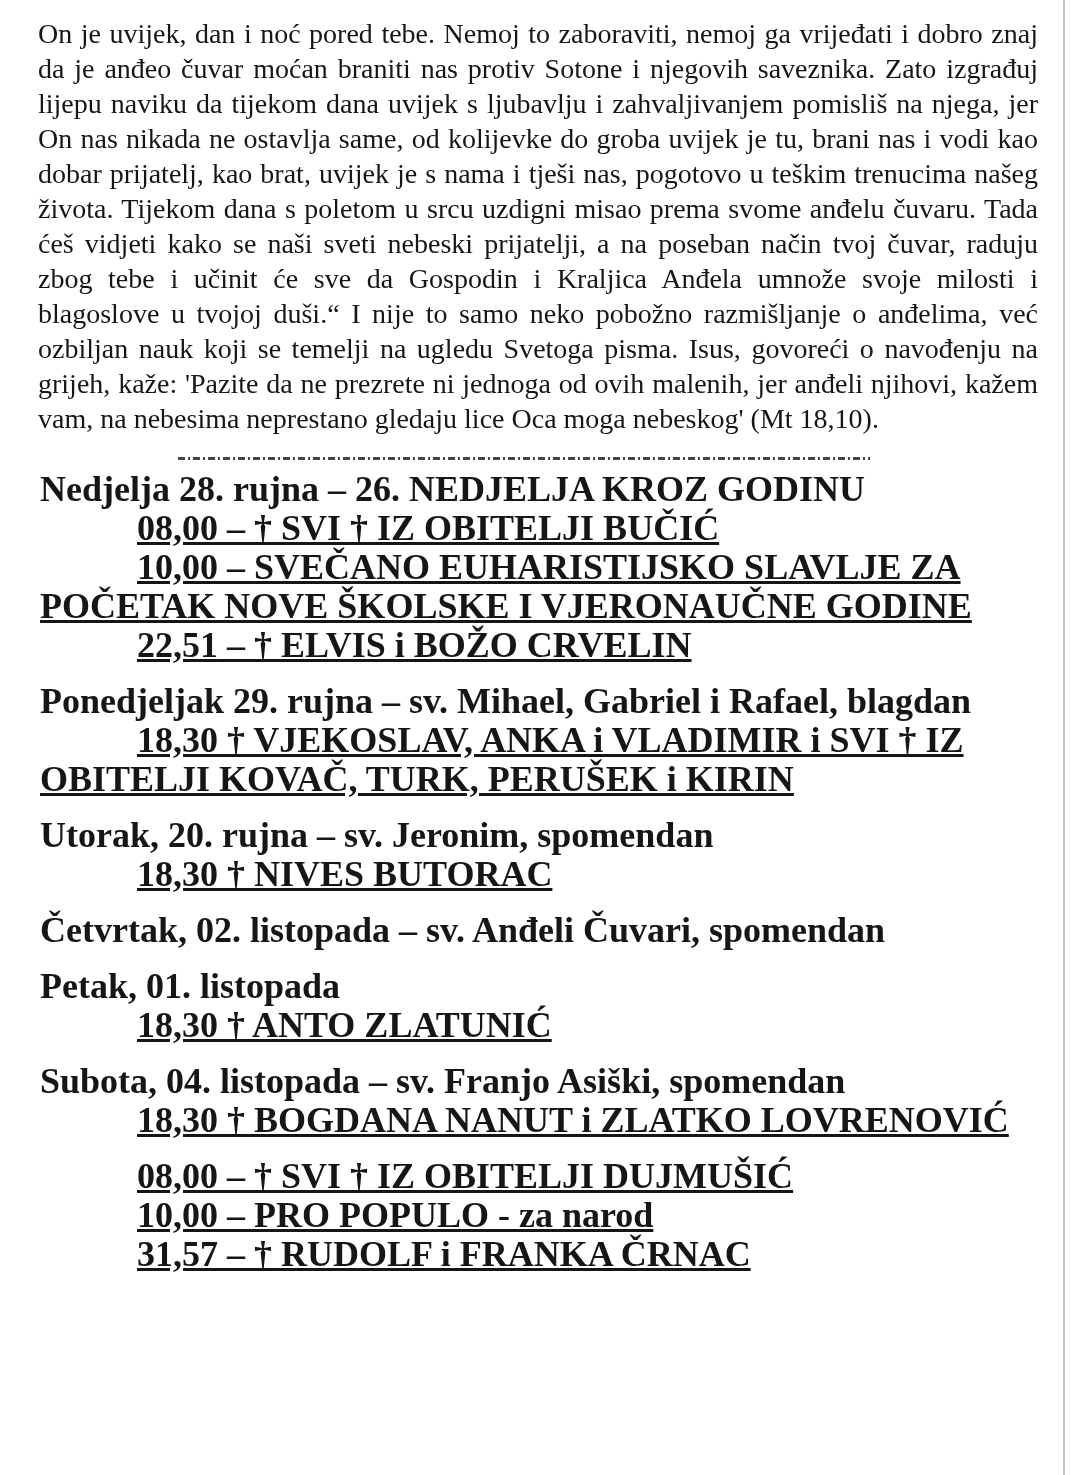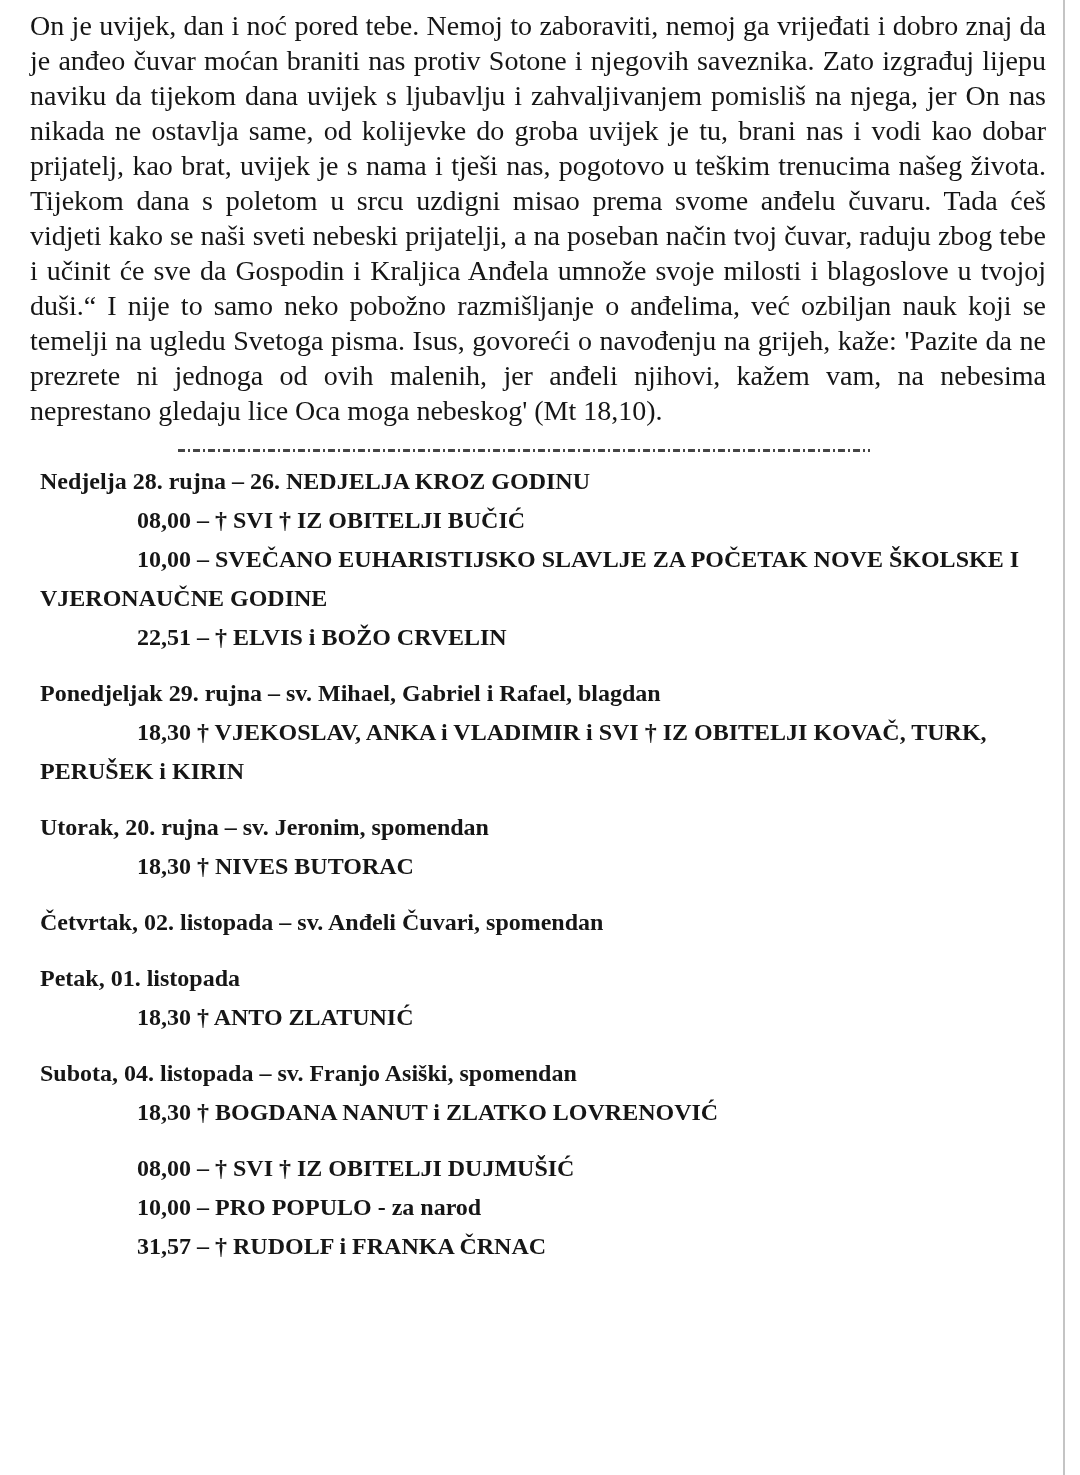--- a/index.html
+++ b/index.html
@@ -7,52 +7,52 @@
   body {
     width: 1080px;
     height: 1475px;
     background: #ffffff;
     color: #161616;
     font-family: "Liberation Serif", "DejaVu Serif", serif;
     position: relative;
     overflow: hidden;
   }
   .intro {
-    margin: 0;
+    margin: 8px;
     padding: 8px 34px 0 30px;
     font-size: 28px;
     line-height: 35px;
     text-align: justify;
   }
   .divider {
     margin: 21px 0 10px 178px;
     width: 692px;
     height: 3px;
     background: repeating-linear-gradient(
       to right,
       #454545 0px, #454545 7px,
       transparent 7px, transparent 10px,
       #454545 10px, #454545 12px,
       transparent 12px, transparent 15px
     );
   }
   .schedule {
     padding: 0 22px 0 40px;
     font-weight: bold;
-    font-size: 24px;
+    font-size: 36px;
     line-height: 39px;
   }
   .sec { margin: 0 0 17px 0; }
   .sec h2, .sec p {
     margin: 0;
     font-size: inherit;
     line-height: inherit;
     font-weight: inherit;
   }
-  .entry { text-indent: 97px; }
+  .entry { text-indent: 97px; text-decoration: underline; }
   .page-edge {
     position: absolute;
     top: 0;
     right: 15px;
     width: 2px;
     height: 1475px;
     background: #c4c4c4;
   }
 </style>
 </head>

